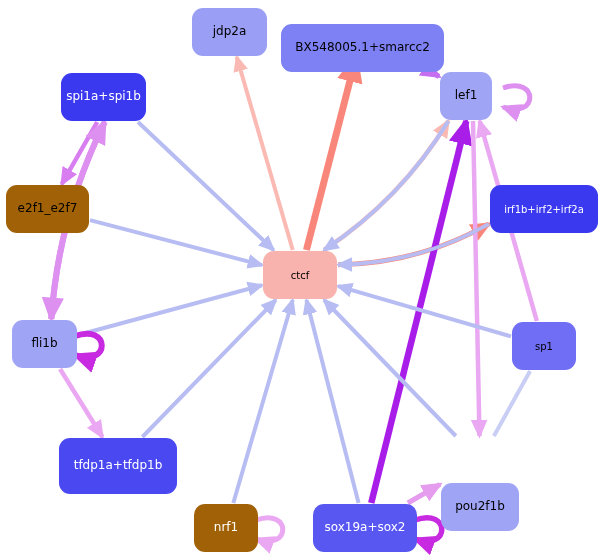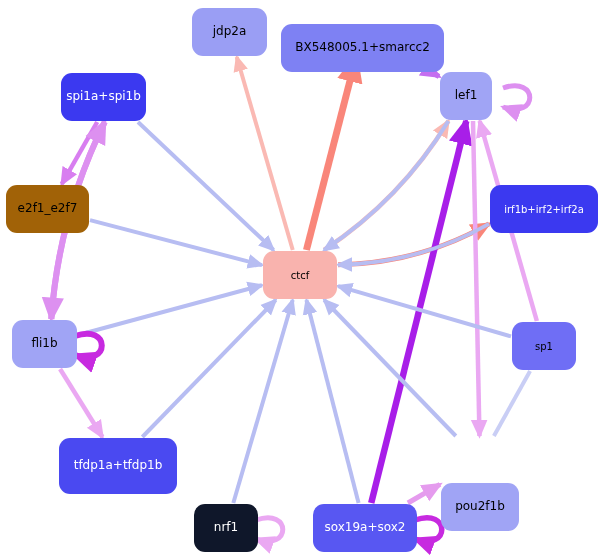--- a/index.html
+++ b/index.html
@@ -189,20 +189,20 @@
       </div>
       <div class="node-box" style="left: 512px; top: 322px; width: 64px; height: 48px; background: rgb(111, 110, 245); color: rgb(0, 0, 0); font-size: 10px;">
         <span class="node-label">sp1</span>
       </div>
       <div class="node-box" style="left: 59px; top: 438px; width: 118px; height: 56px; background: rgb(74, 73, 241); color: rgb(255, 255, 255); font-size: 12px;">
         <span class="node-label">tfdp1a+tfdp1b</span>
       </div>
       <div class="node-box" style="left: 441px; top: 437px; width: 78px; height: 48px; background: rgb(160, 164, 245); color: rgb(0, 0, 0); font-size: 12px; margin-top: 46px;">
         <span class="node-label">pou2f1b</span>
       </div>
-      <div class="node-box" style="left: 194px; top: 504px; width: 64px; height: 48px; background: #0f172a; color: rgb(255, 255, 255); font-size: 12px;">
+      <div class="node-box" style="left: 194px; top: 504px; width: 64px; height: 48px; background: #a16207; color: rgb(255, 255, 255); font-size: 12px;">
         <span class="node-label">nrf1</span>
       </div>
       <div class="node-box" style="left: 313px; top: 504px; width: 104px; height: 48px; background: rgb(88, 87, 242); color: rgb(255, 255, 255); font-size: 12px;">
         <span class="node-label">sox19a+sox2</span>
       </div>
     </div>
 </div>
 
 </body></html>

